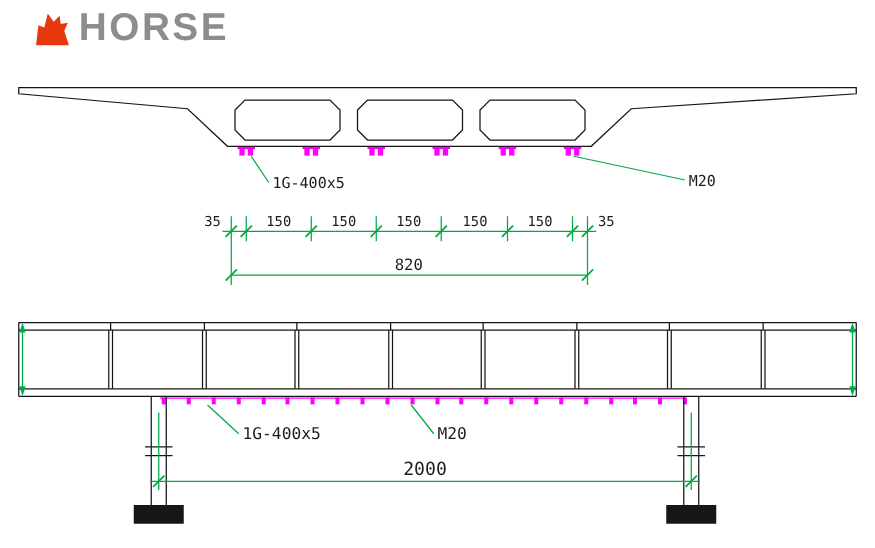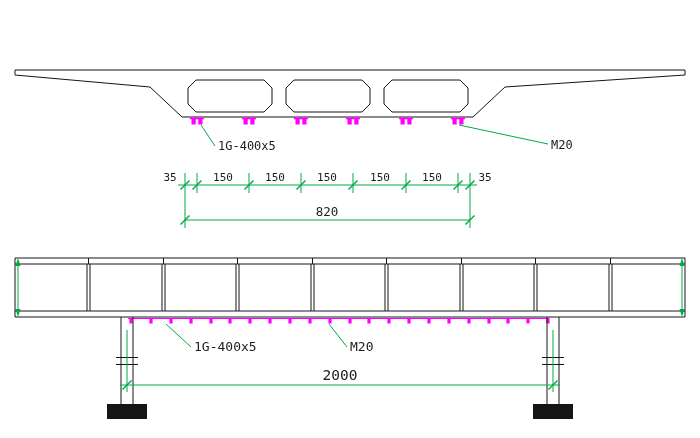--- a/index.html
+++ b/index.html
@@ -22,20 +22,26 @@
   .num-lg { font:12.5px "DejaVu Sans Mono", monospace; }
   .num-xl { font:14.5px "DejaVu Sans Mono", monospace; }
   .lbl    { font:12px "DejaVu Sans Mono", monospace; }
   .lbl-lg { font:13px "DejaVu Sans Mono", monospace; }
 </style>
 </head>
 <body>
 
 <div class="stage">
 
+  <header class="logo">
+    <svg class="logo-icon" width="32" height="30" viewBox="0 0 34 30" aria-hidden="true">
+      <path d="M3 29 L5 12 L10 14 L13 2 L18 9 L23 4 L24 11 L30 10 L27 17 L31 29 Z"></path>
+    </svg>
+    <span class="logo-text">HORSE</span>
+  </header>
 
   <svg class="drawing" width="700" height="438" viewBox="0 0 700 438">
 
     <defs>
       <g id="cs-bolt">
         <rect x="-7" y="0.5" width="14" height="1.8"></rect>
         <rect x="-5.5" y="2" width="4.2" height="5.5"></rect>
         <rect x="1.3" y="2" width="4.2" height="5.5"></rect>
       </g>
       <g id="el-bolt">

